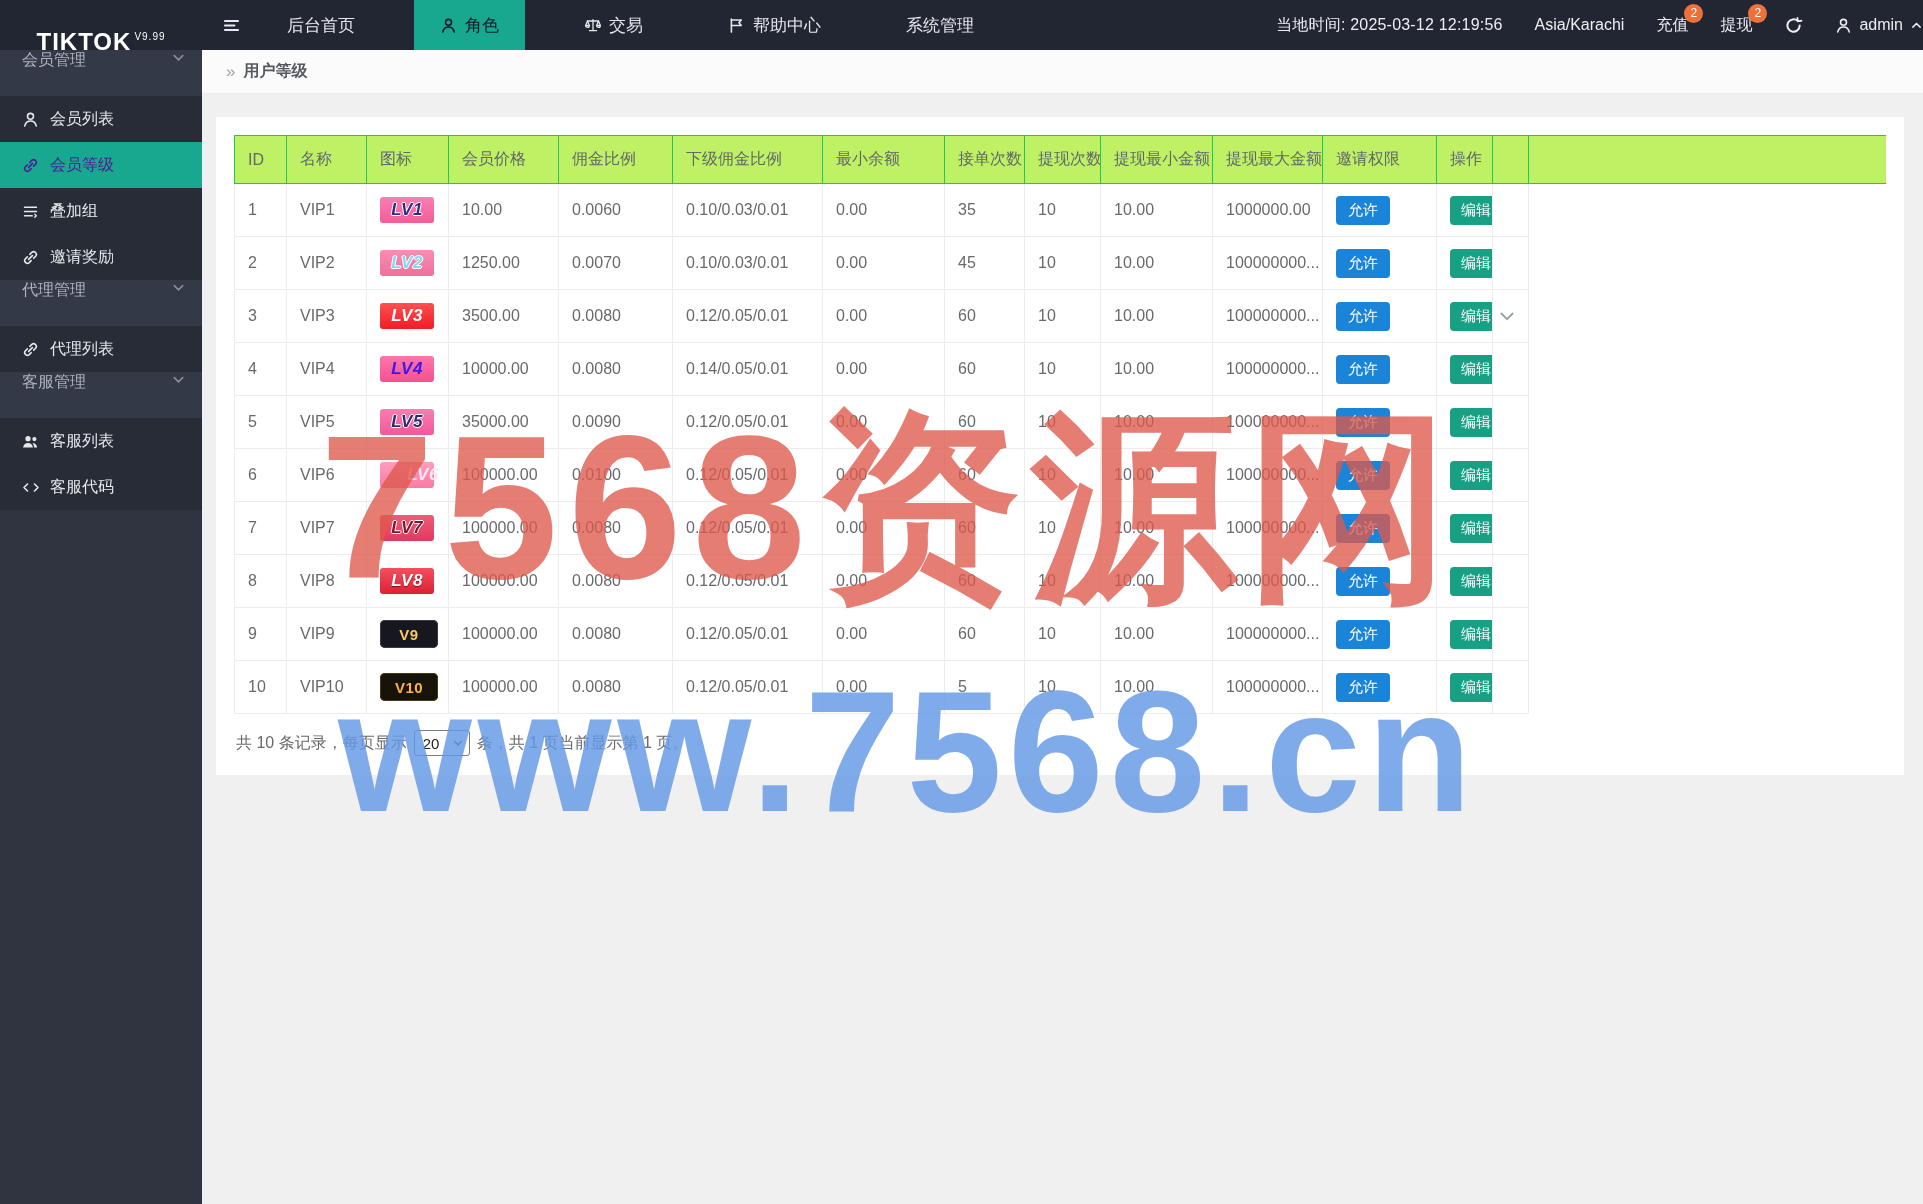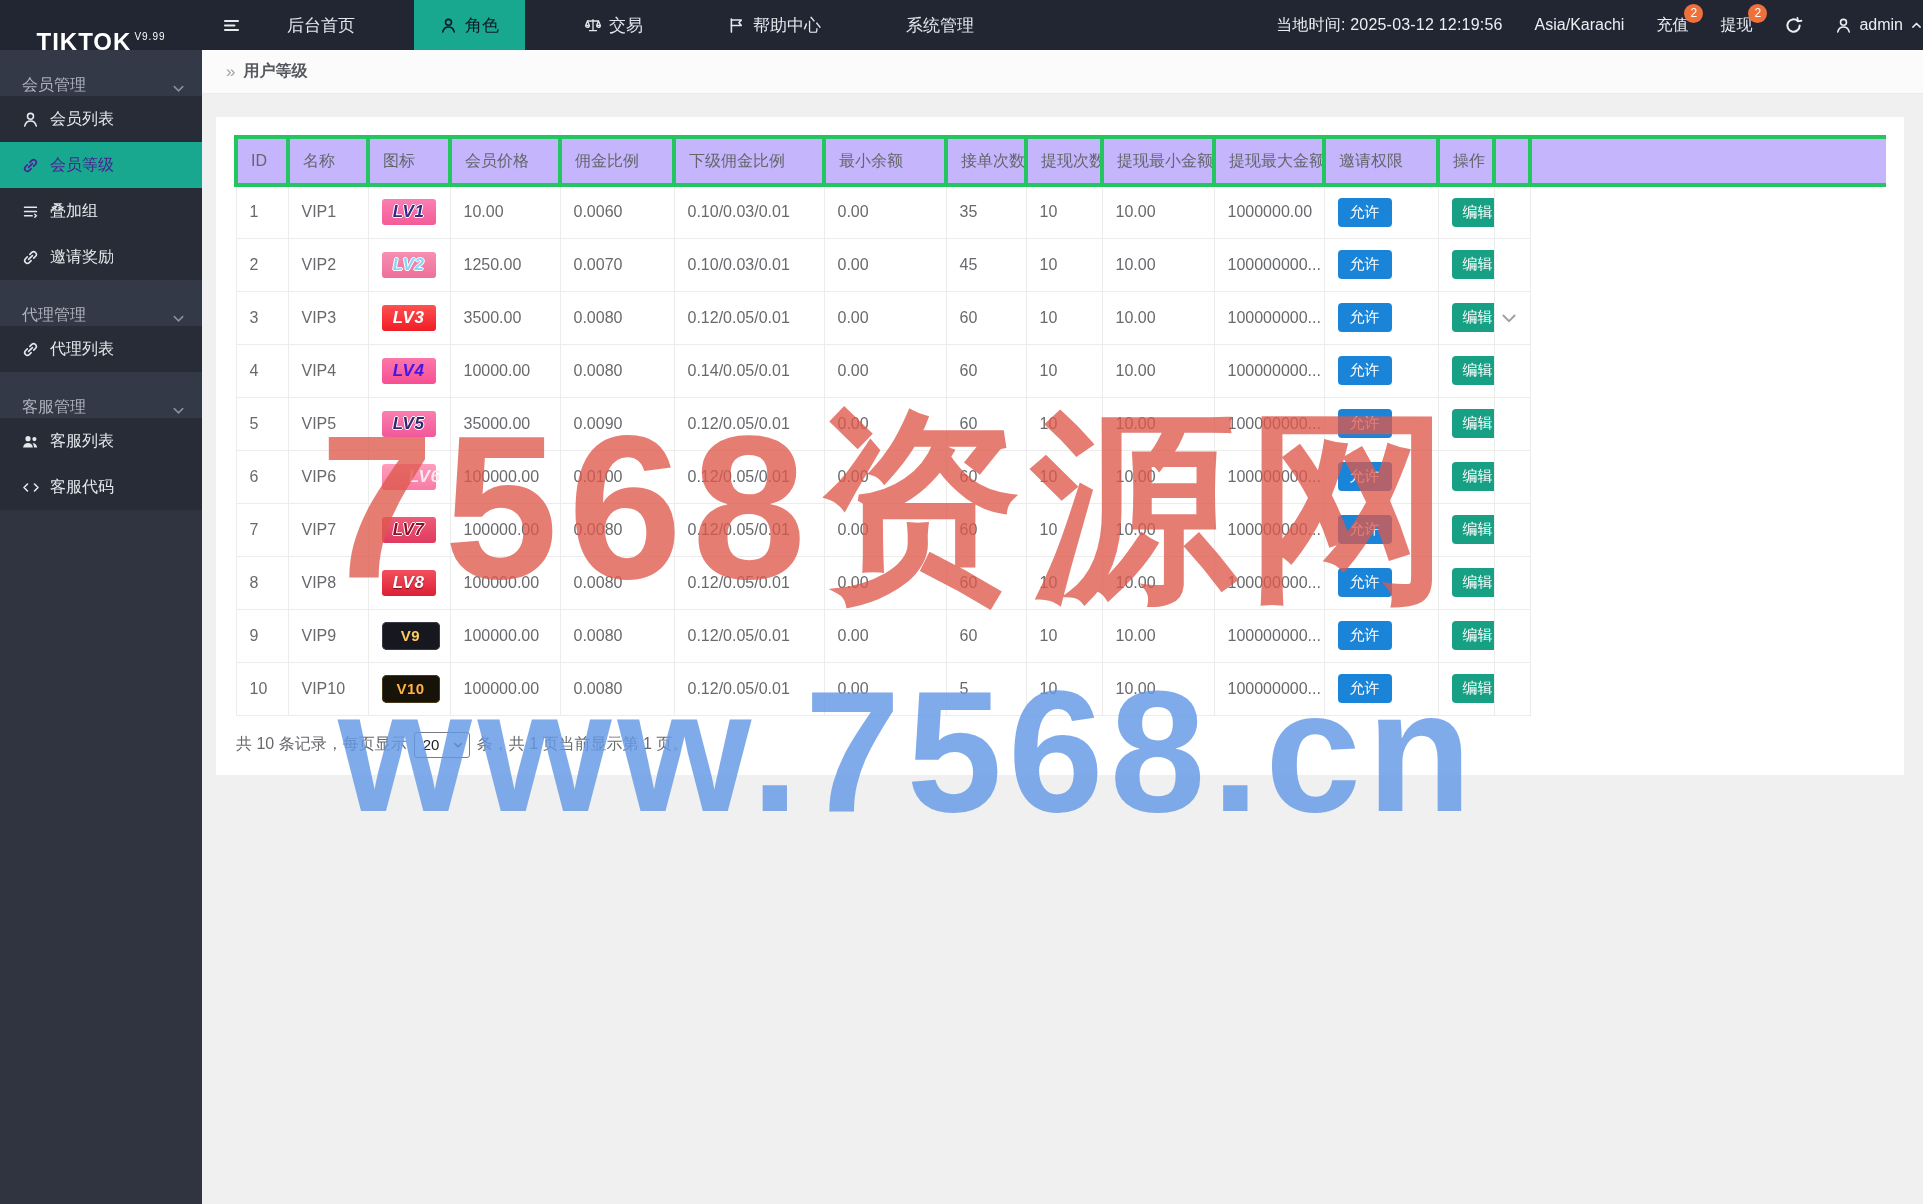--- a/index.html
+++ b/index.html
@@ -47,21 +47,21 @@
   }
   .tb-refresh { cursor:pointer; color:#eceef2; }
   .tb-user { display:flex; align-items:center; gap:7px; cursor:pointer; }
 
   
   .sidebar {
     position:absolute; left:0; top:50px; width:202px; height:1154px;
     background:#2f3440; z-index:4;
   }
   .side-group {
-    height:46px; display:flex; align-items:flex-end; padding:0 22px;
+    height:46px; display:flex; align-items:flex-start; padding:0 22px;
     color:#aeb3bd; font-size:16px; background:#333947; position:relative; cursor:pointer;
   }
   .side-group .chev { position:absolute; right:16px; color:#8a8f99; }
   .side-item {
     height:46px; display:flex; align-items:center; gap:11px; padding:0 22px;
     color:#e6e8ec; font-size:16px; background:#272c36; cursor:pointer;
   }
   .side-item.active { background:#18a88f; color:#4c1d95; }
   .side-item .sicon { width:17px; height:17px; flex:0 0 auto; }
 
@@ -75,22 +75,22 @@
   .breadcrumb .bc-label { font-weight:bold; color:#55585c; }
 
   
   .card {
     position:absolute; left:216px; top:117px; width:1688px; height:658px;
     background:#ffffff; z-index:1;
   }
   .card-inner { padding:18px; }
   table { border-collapse:collapse; width:1652px; table-layout:fixed; font-size:16px; color:#67696c; }
   th {
-    background:#c4b5fd; height:48px; font-weight:normal; color:#64666a;
-    text-align:left; padding:0 0 0 13px; border:4px solid #22c55e; white-space:nowrap; overflow:hidden;
+    background:#bef264; height:48px; font-weight:normal; color:#64666a;
+    text-align:left; padding:0 0 0 13px; border:1px solid #22c55e; white-space:nowrap; overflow:hidden;
   }
   th.filler { border-right:none; }
   td {
     height:53px; padding:0 0 0 13px; border:1px solid #ececed;
     white-space:nowrap; overflow:hidden; background:#fff;
   }
   td.filler { border:none; border-left:1px solid #ececed; }
   tr:first-child td { border-top:none; }
 
   .badge {

